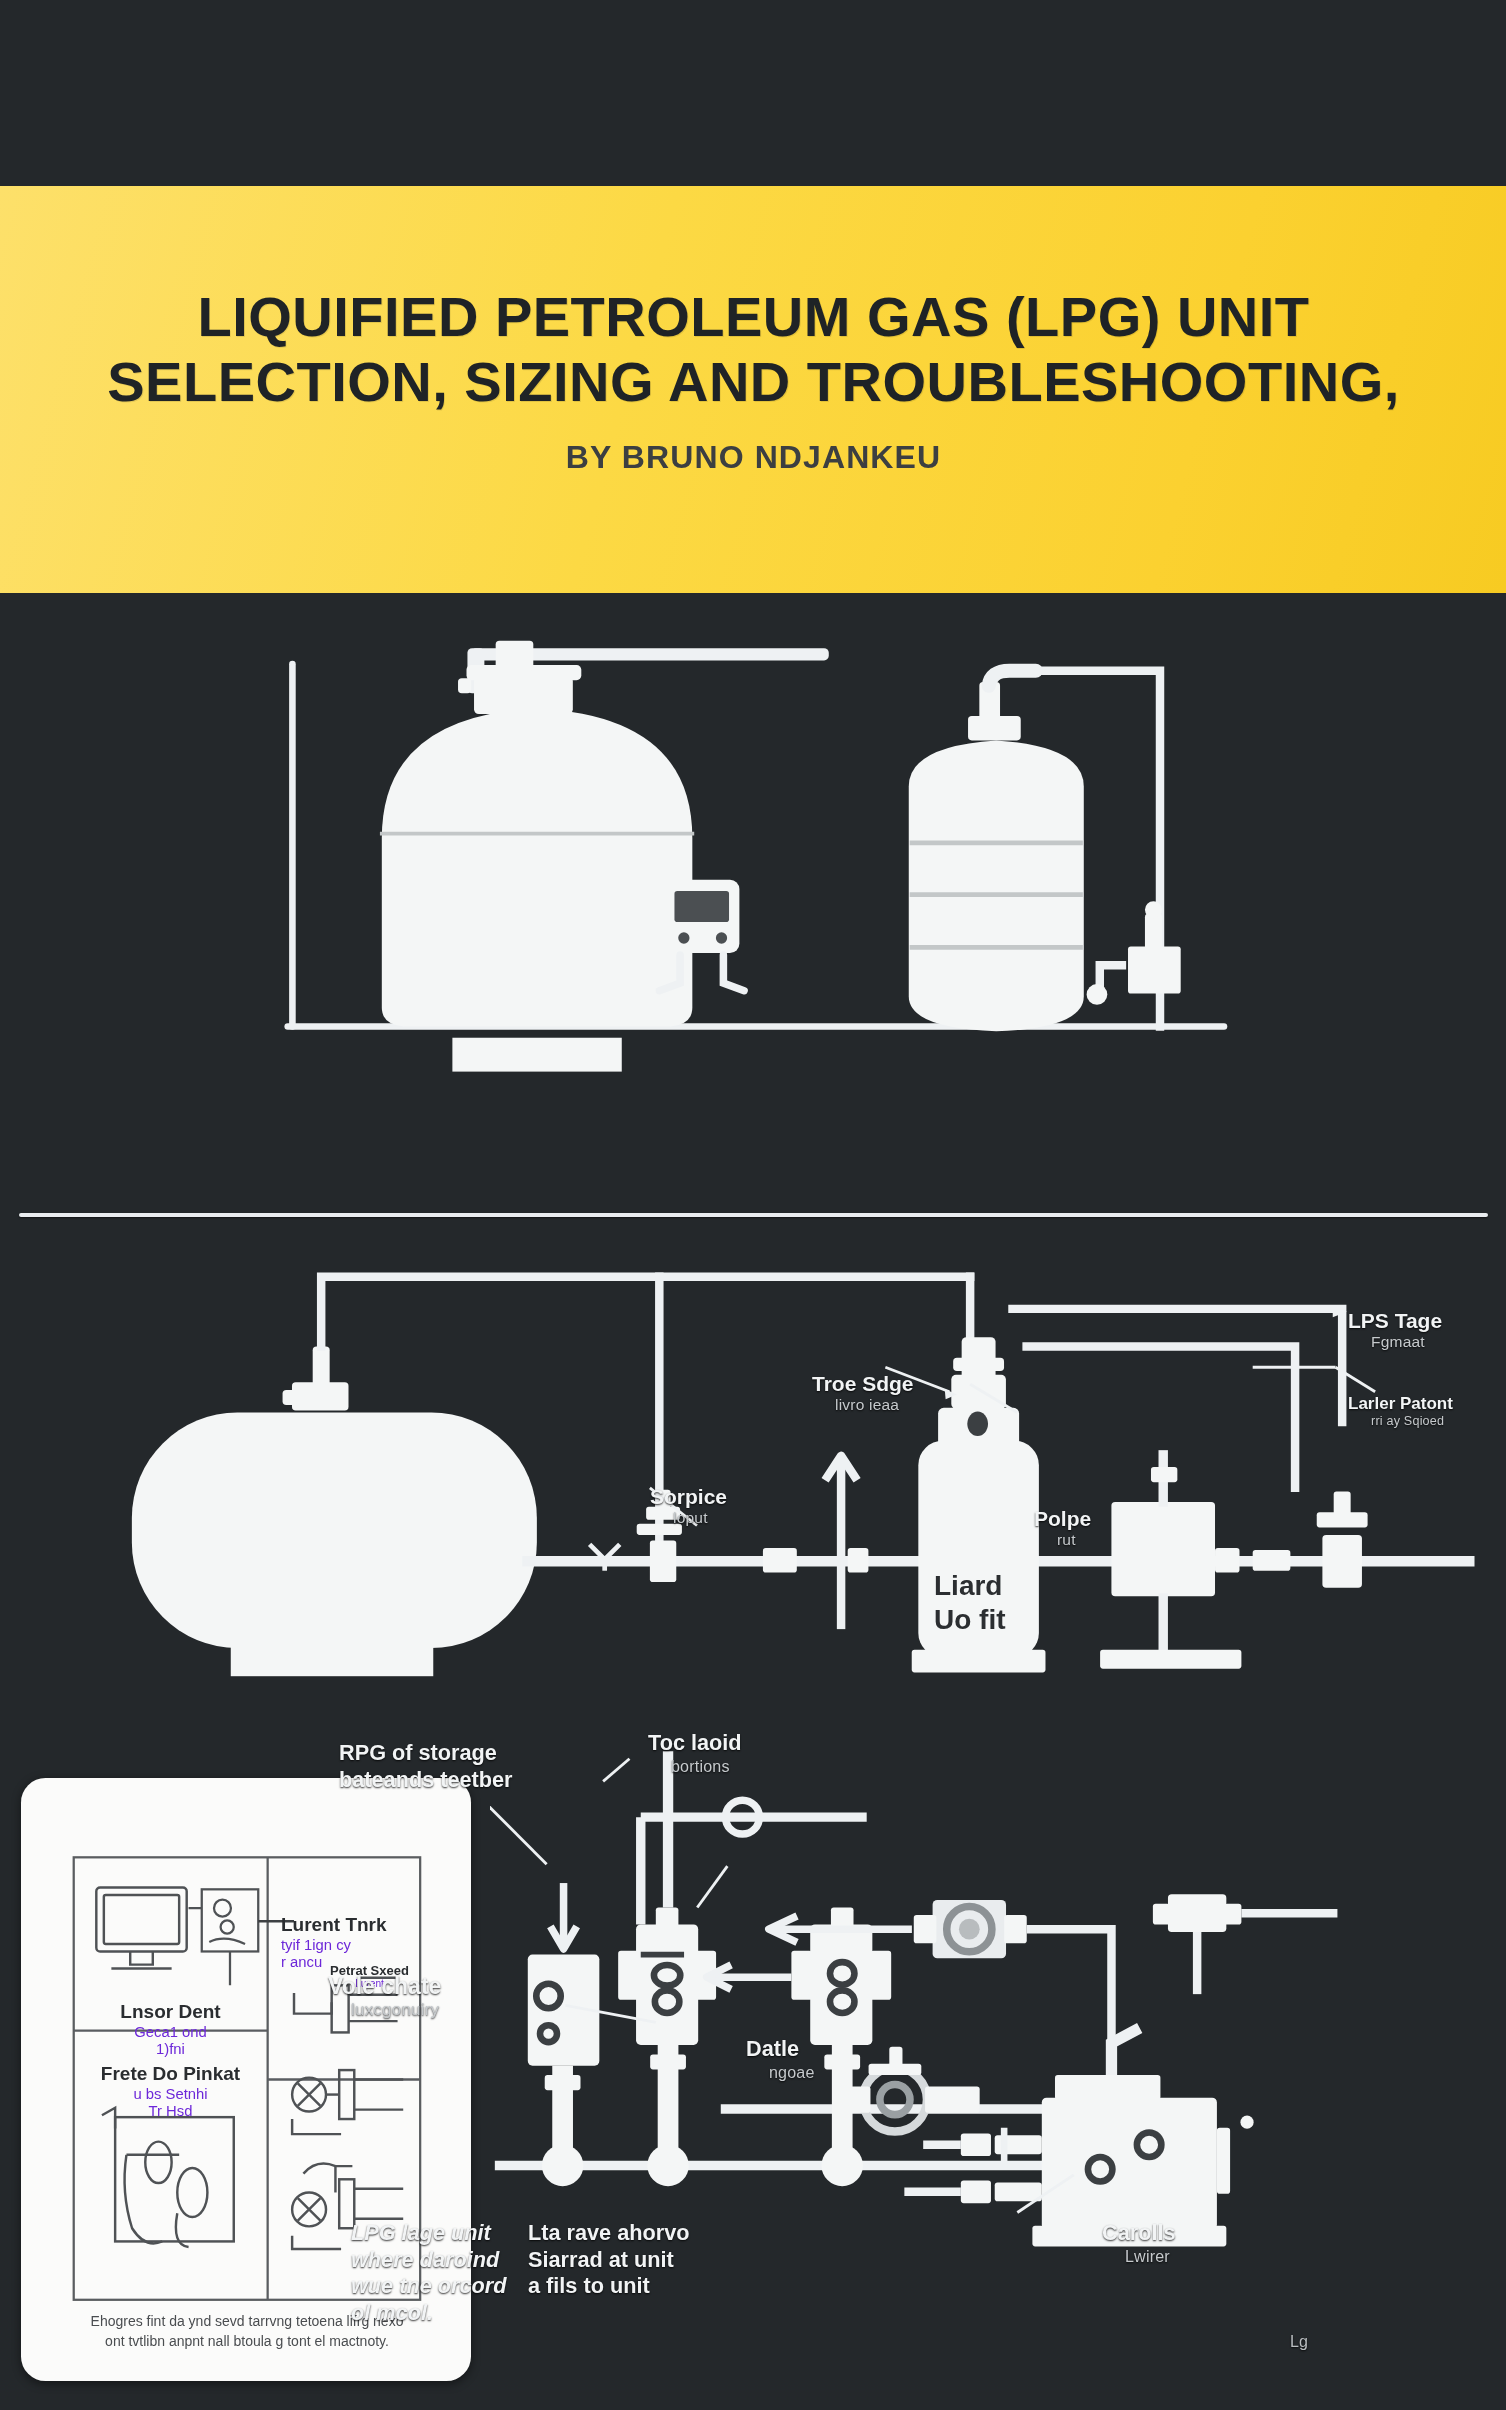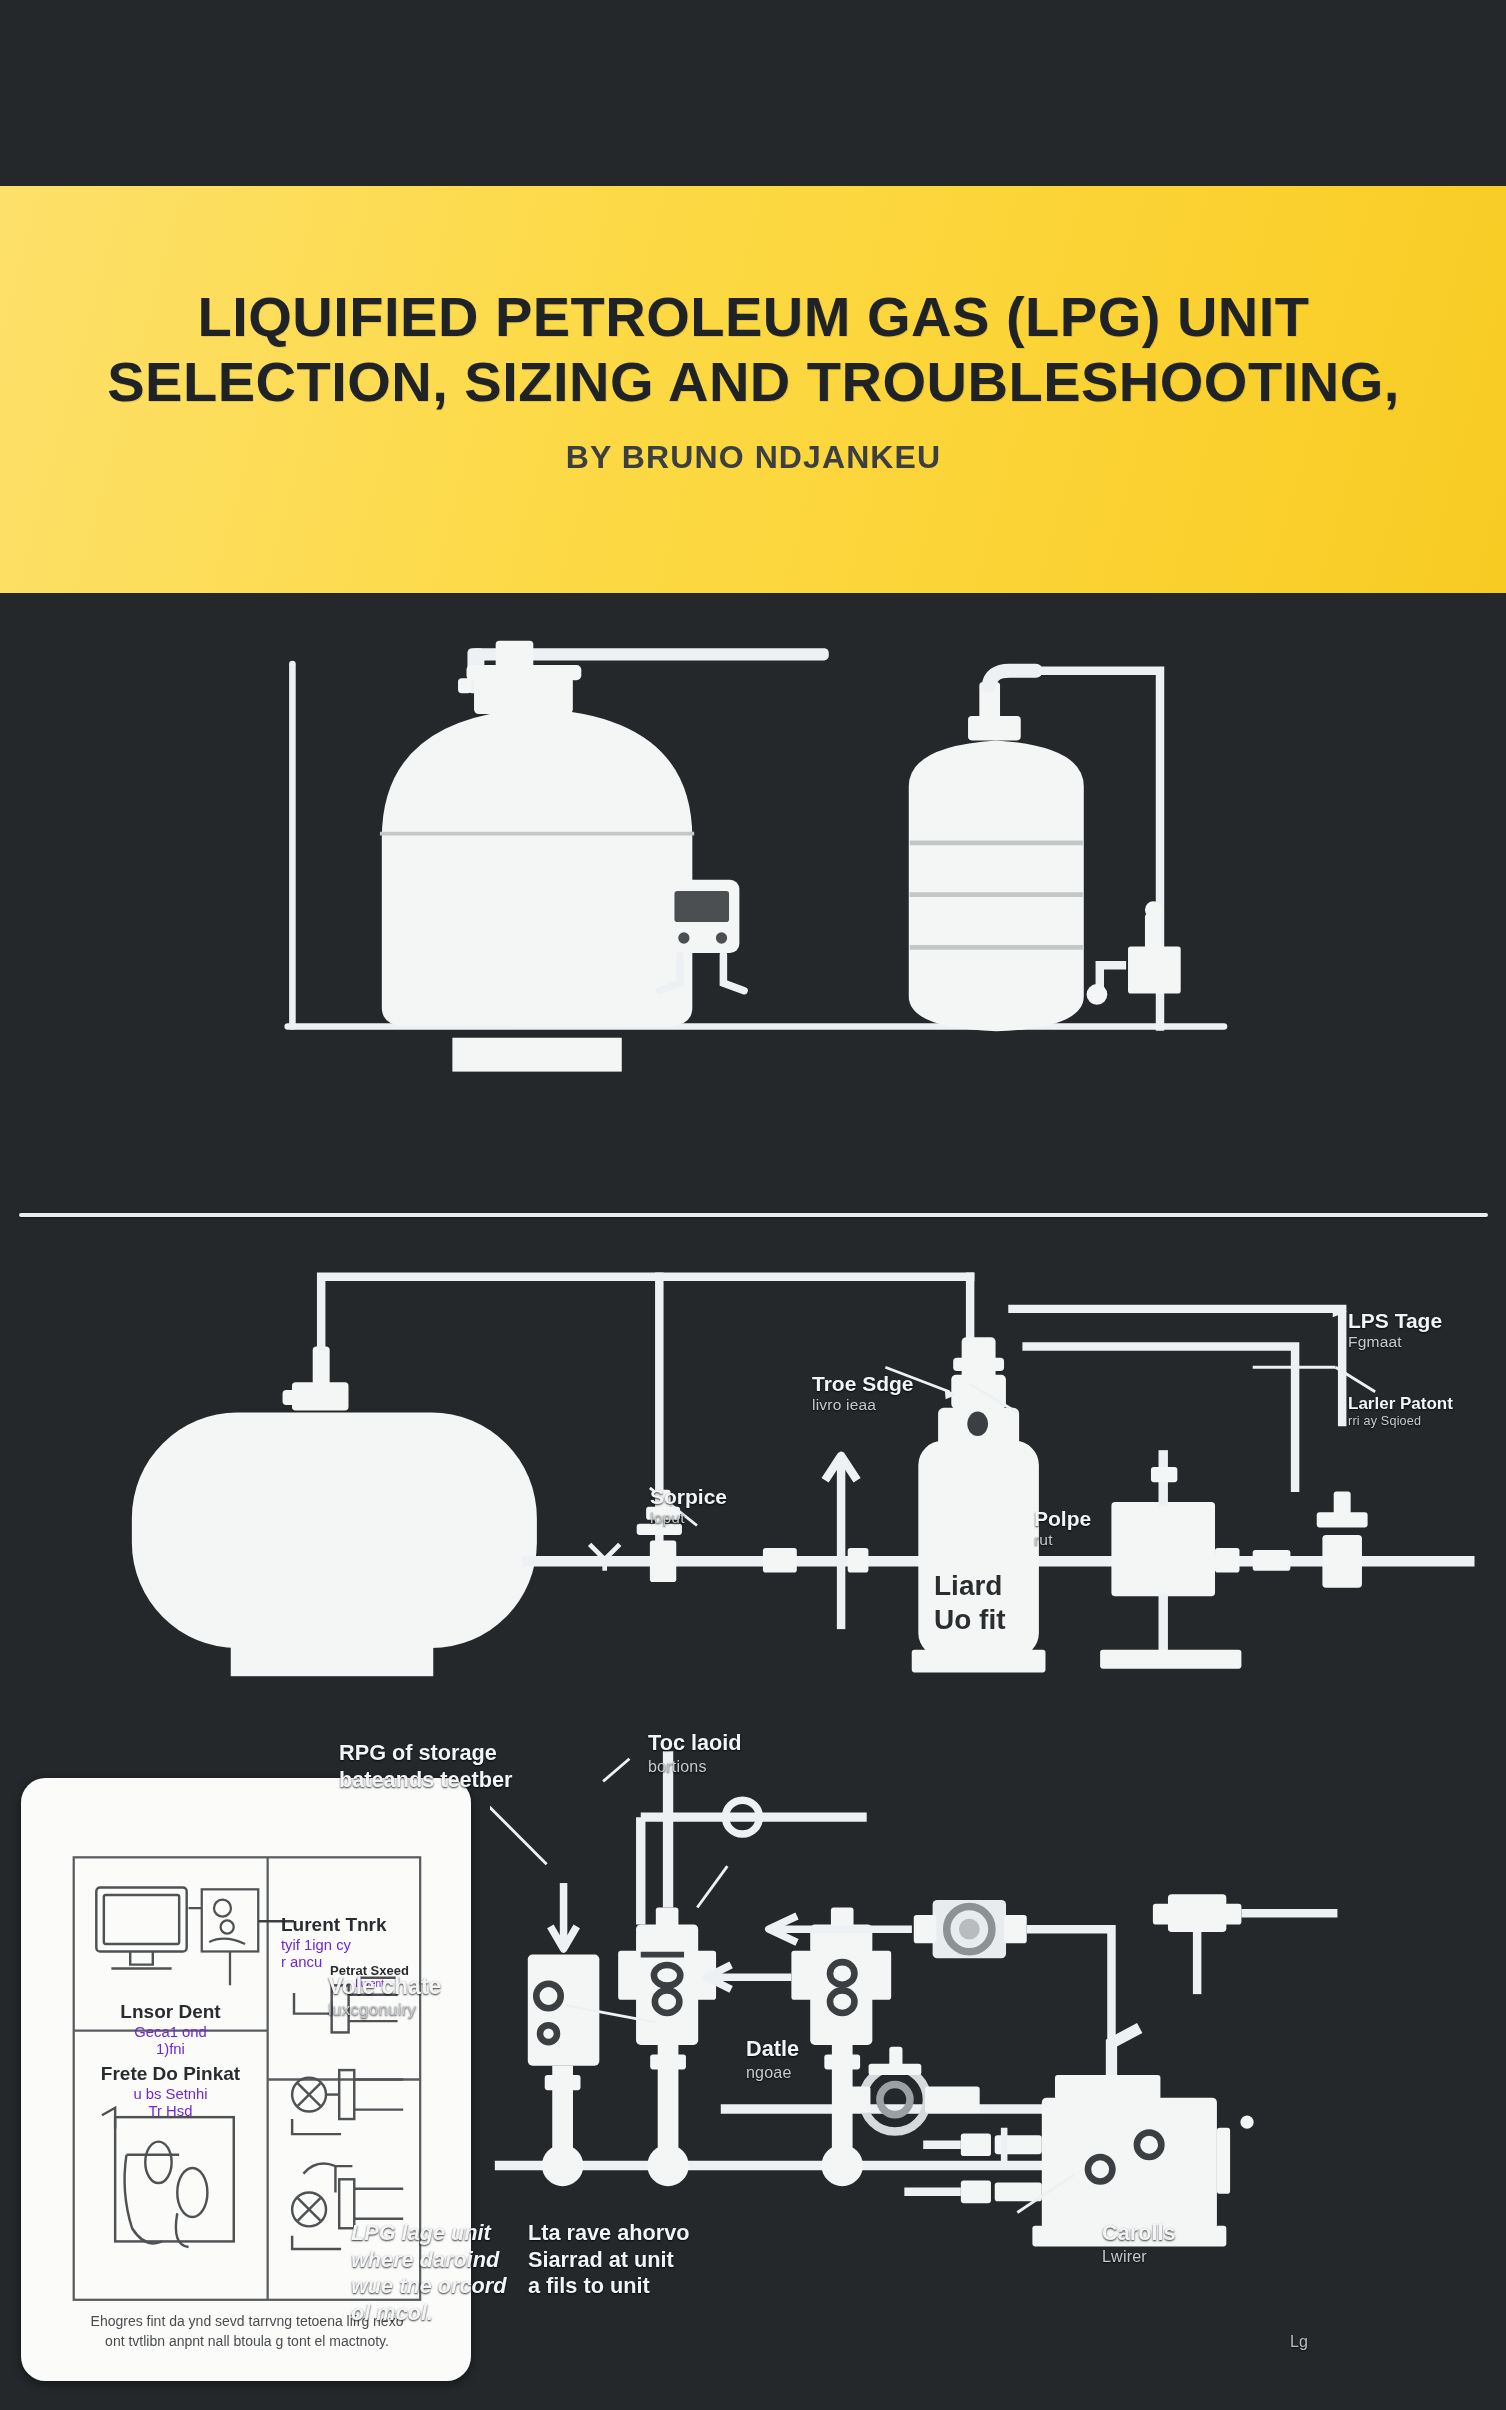--- a/index.html
+++ b/index.html
@@ -89,20 +89,21 @@
     text-shadow: 0 0.9px 1.9px rgba(0,0,0,0.8);
     white-space: pre-line;
     pointer-events: none;
   }
   .lbl .sub {
     display: block;
     font-weight: 400;
     font-size: 0.74em;
     color: #c6cacd;
     letter-spacing: 0.2px;
+    margin-left: 23px;
   }
 
   .card-lbl {
     position: absolute;
     color: #2a2d30;
     font-family: "Liberation Sans", sans-serif;
     font-weight: 700;
     line-height: 1.2;
     text-align: center;
     white-space: pre-line;

